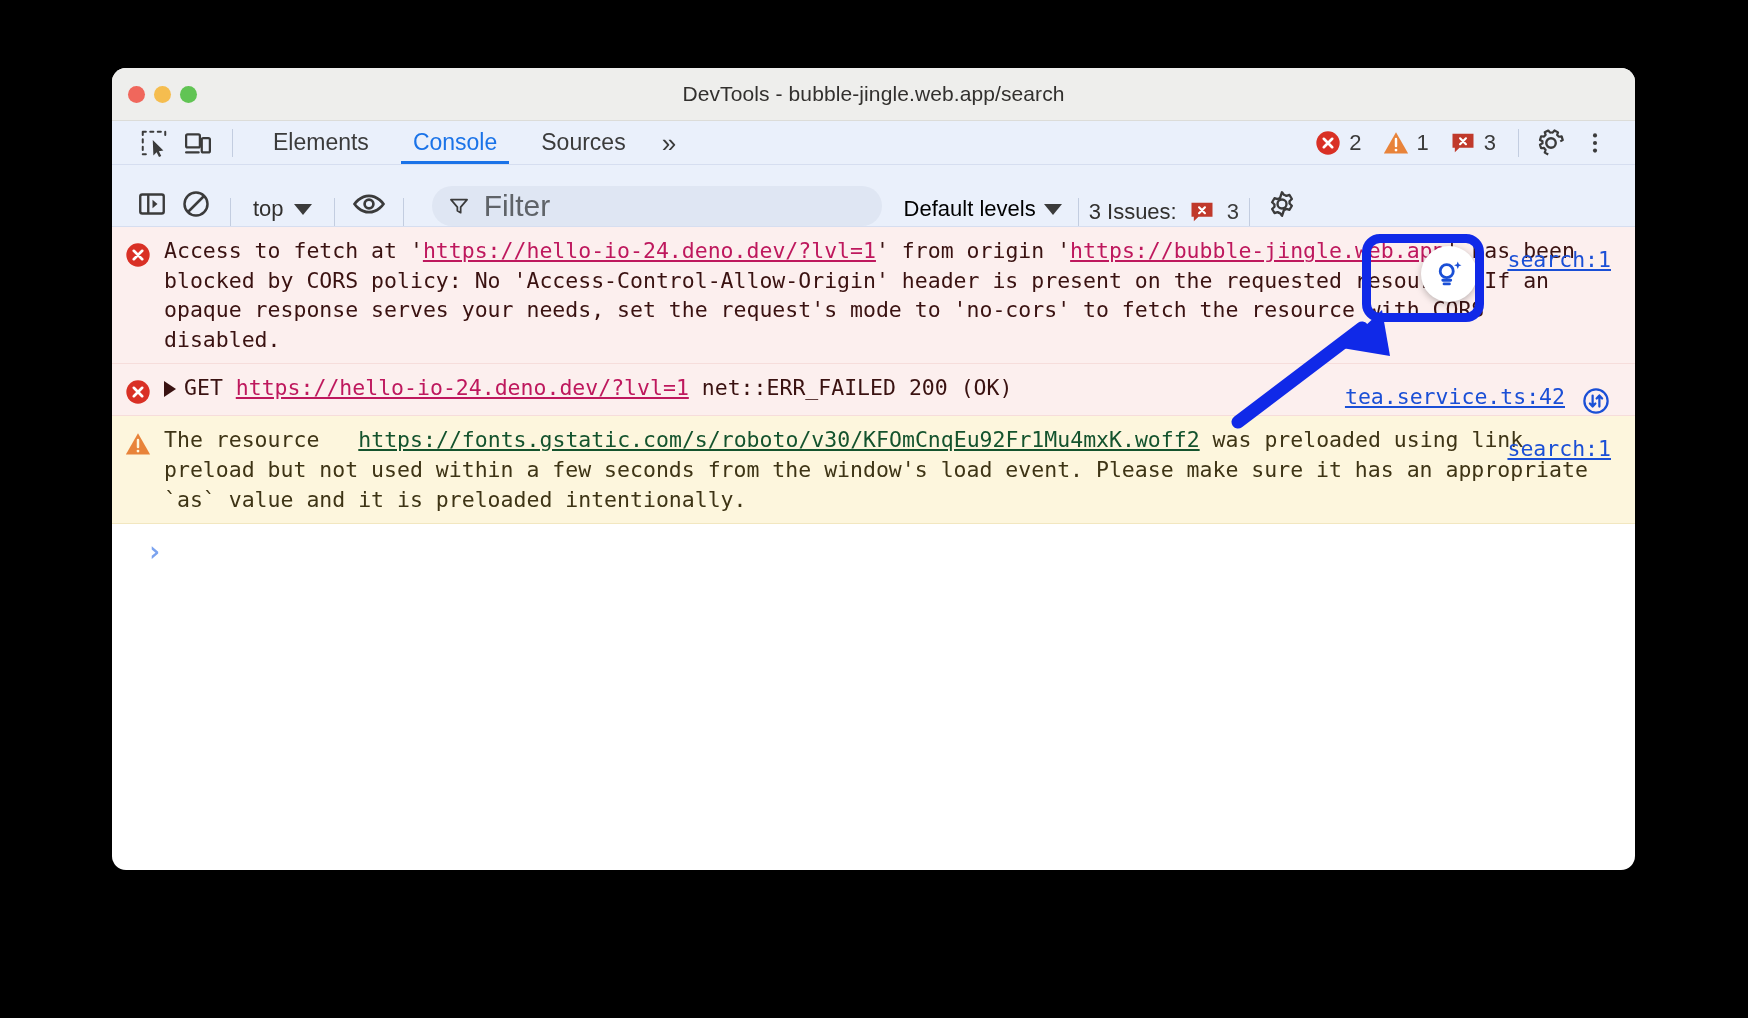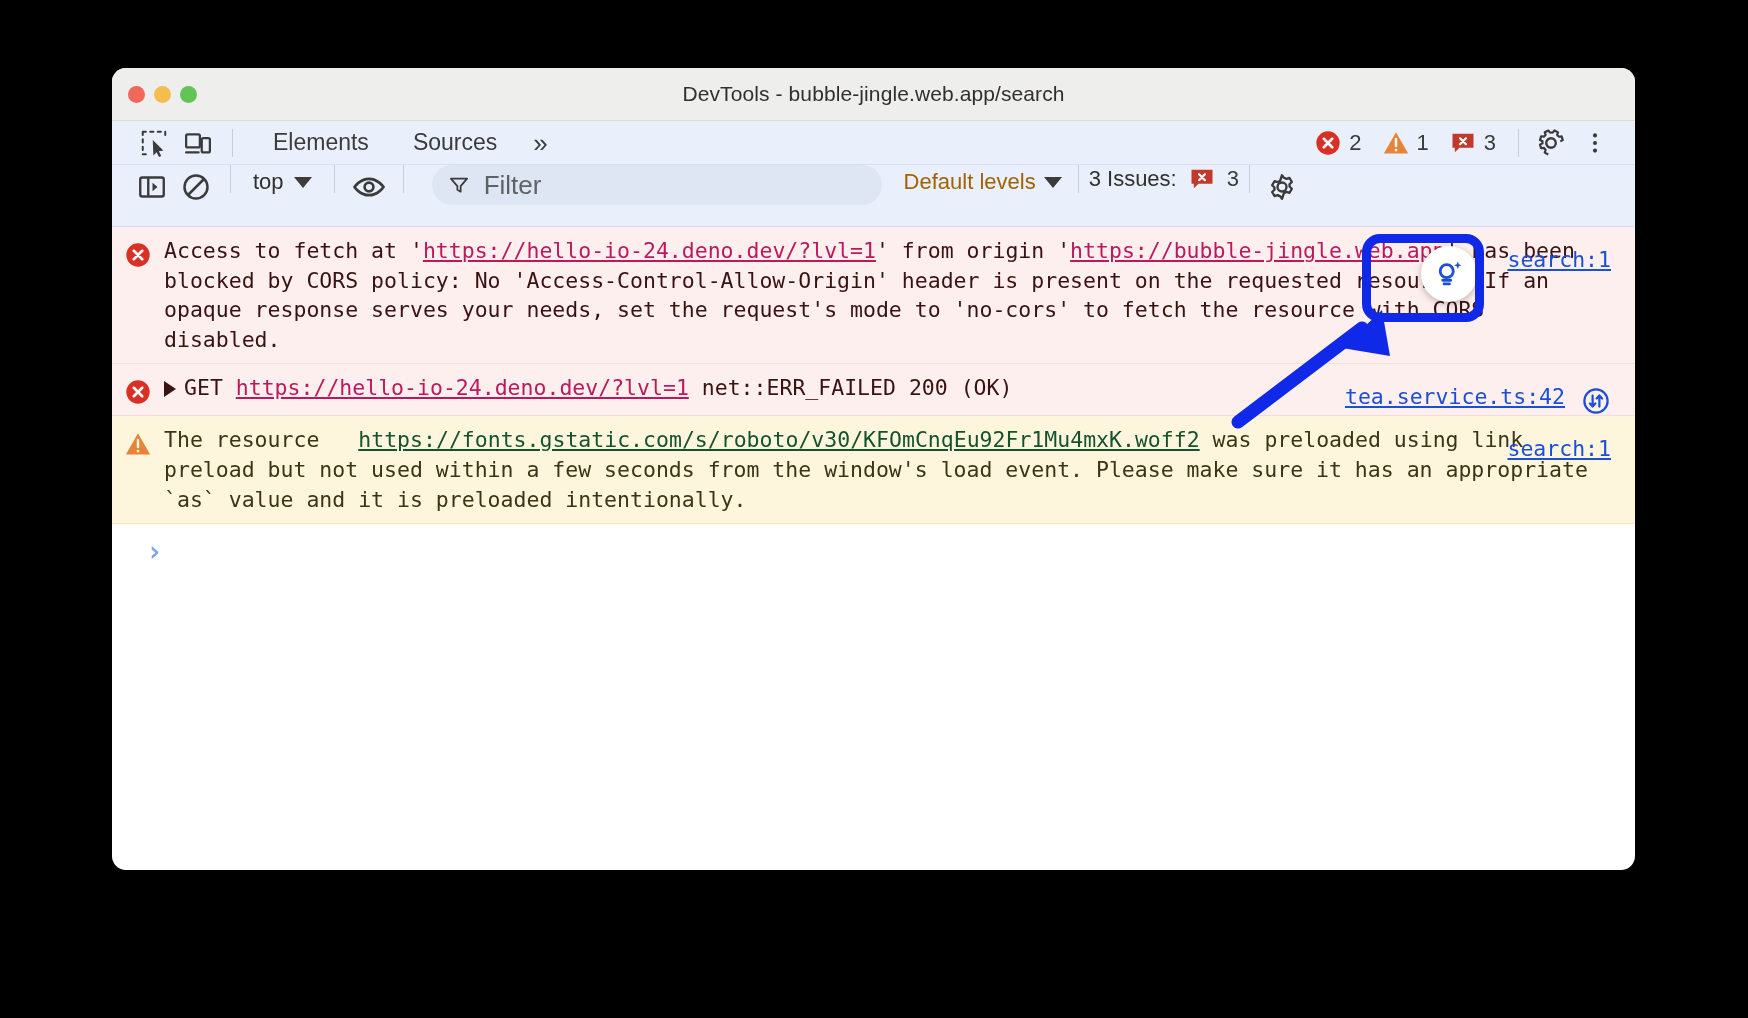--- a/index.html
+++ b/index.html
@@ -145,21 +145,21 @@
   
   .ico { display: block; }
 
   
   .consolebar {
     position: relative;
     height: 62px;
     background: #eaf0fb;
     border-bottom: 1px solid #d6def0;
     display: flex;
-    align-items: flex-start;
+    align-items: flex-end;
     padding: 0 4px 0 18px;
   }
   .ctx-select {
     display: flex;
     align-items: center;
     gap: 10px;
     padding: 4px 10px;
     border-radius: 5px;
     cursor: pointer;
     font-size: 22px;
@@ -182,32 +182,32 @@
     align-items: center;
     padding: 0 16px;
     gap: 12px;
     margin: 0 16px;
     cursor: text;
   }
   .filter-input {
     border: none;
     background: transparent;
     outline: none;
-    font-size: 26px;
+    font-size: 30px;
     color: #0f766e;
     font-family: "Liberation Sans", sans-serif;
     width: 100%;
   }
   .filter-input::placeholder { color: #5f6368; opacity: 1; }
   .levels {
     display: flex;
     align-items: center;
     gap: 8px;
     font-size: 22px;
-    color: #a16207;
+    color: #000000;
     cursor: pointer;
     padding: 4px 6px;
   }
   .issues {
     display: flex;
     align-items: center;
     gap: 11px;
     font-size: 22px;
     color: #32302e;
     cursor: pointer;
@@ -348,20 +348,23 @@
           <rect x="15" y="8" width="6.5" height="11.5" rx="1.2" fill="none" stroke="#3b3b3b" stroke-width="1.8"></rect>
           <path d="M2.5 19.5h10" stroke="#3b3b3b" stroke-width="1.8" stroke-linecap="round"></path>
         </svg>
       </div>
 
       <div class="tb-sep"></div>
 
       <div class="tabs">
         <div class="tab">
           <span>Elements</span>
+        </div>
+        <div class="tab active">
+          <span>Console</span>
         </div>
         <div class="tab">
           <span>Sources</span>
         </div>
         <div class="tab-more">»</div>
       </div>
 
       <div class="spacer"></div>
 
       <div class="counts">

